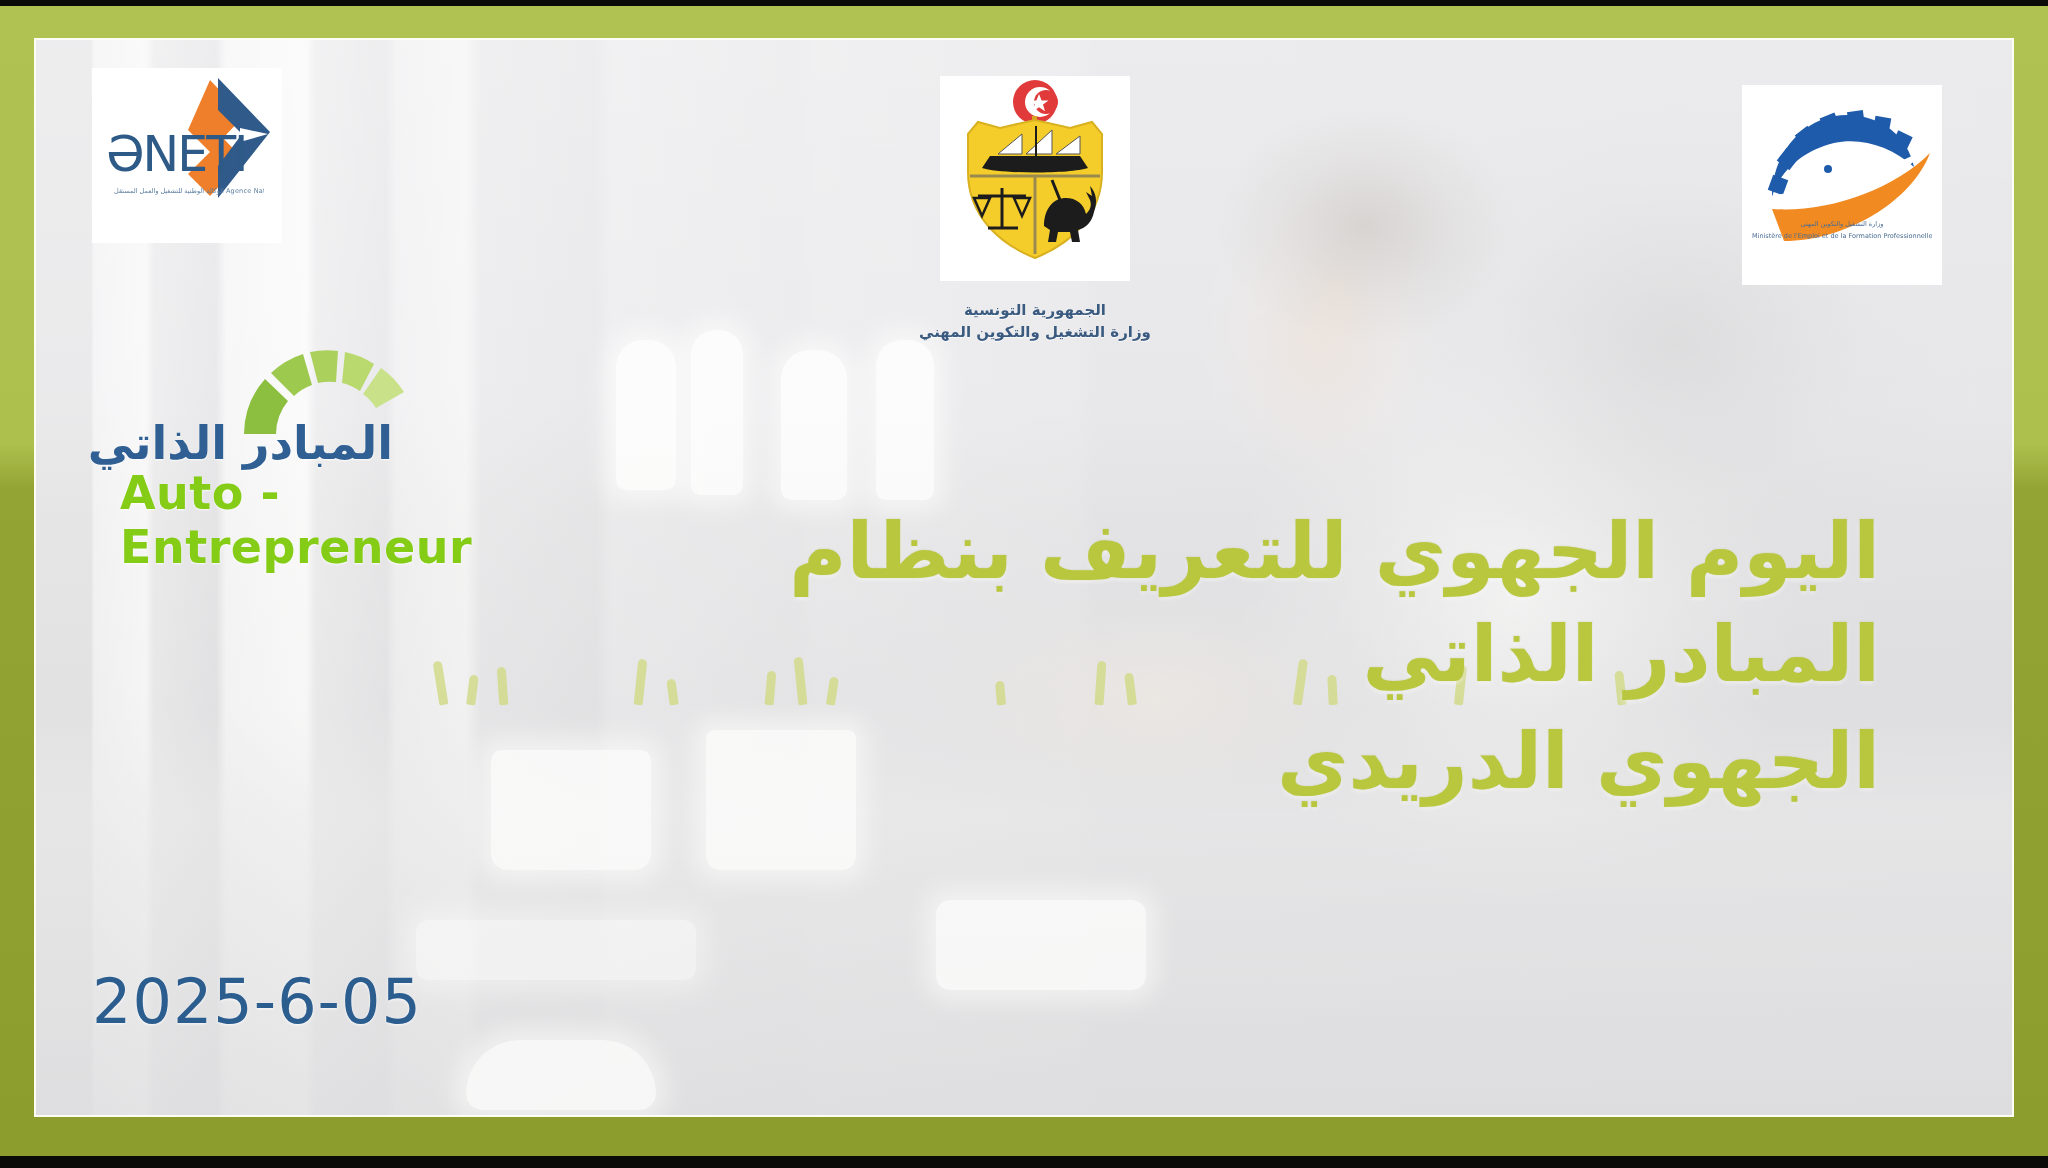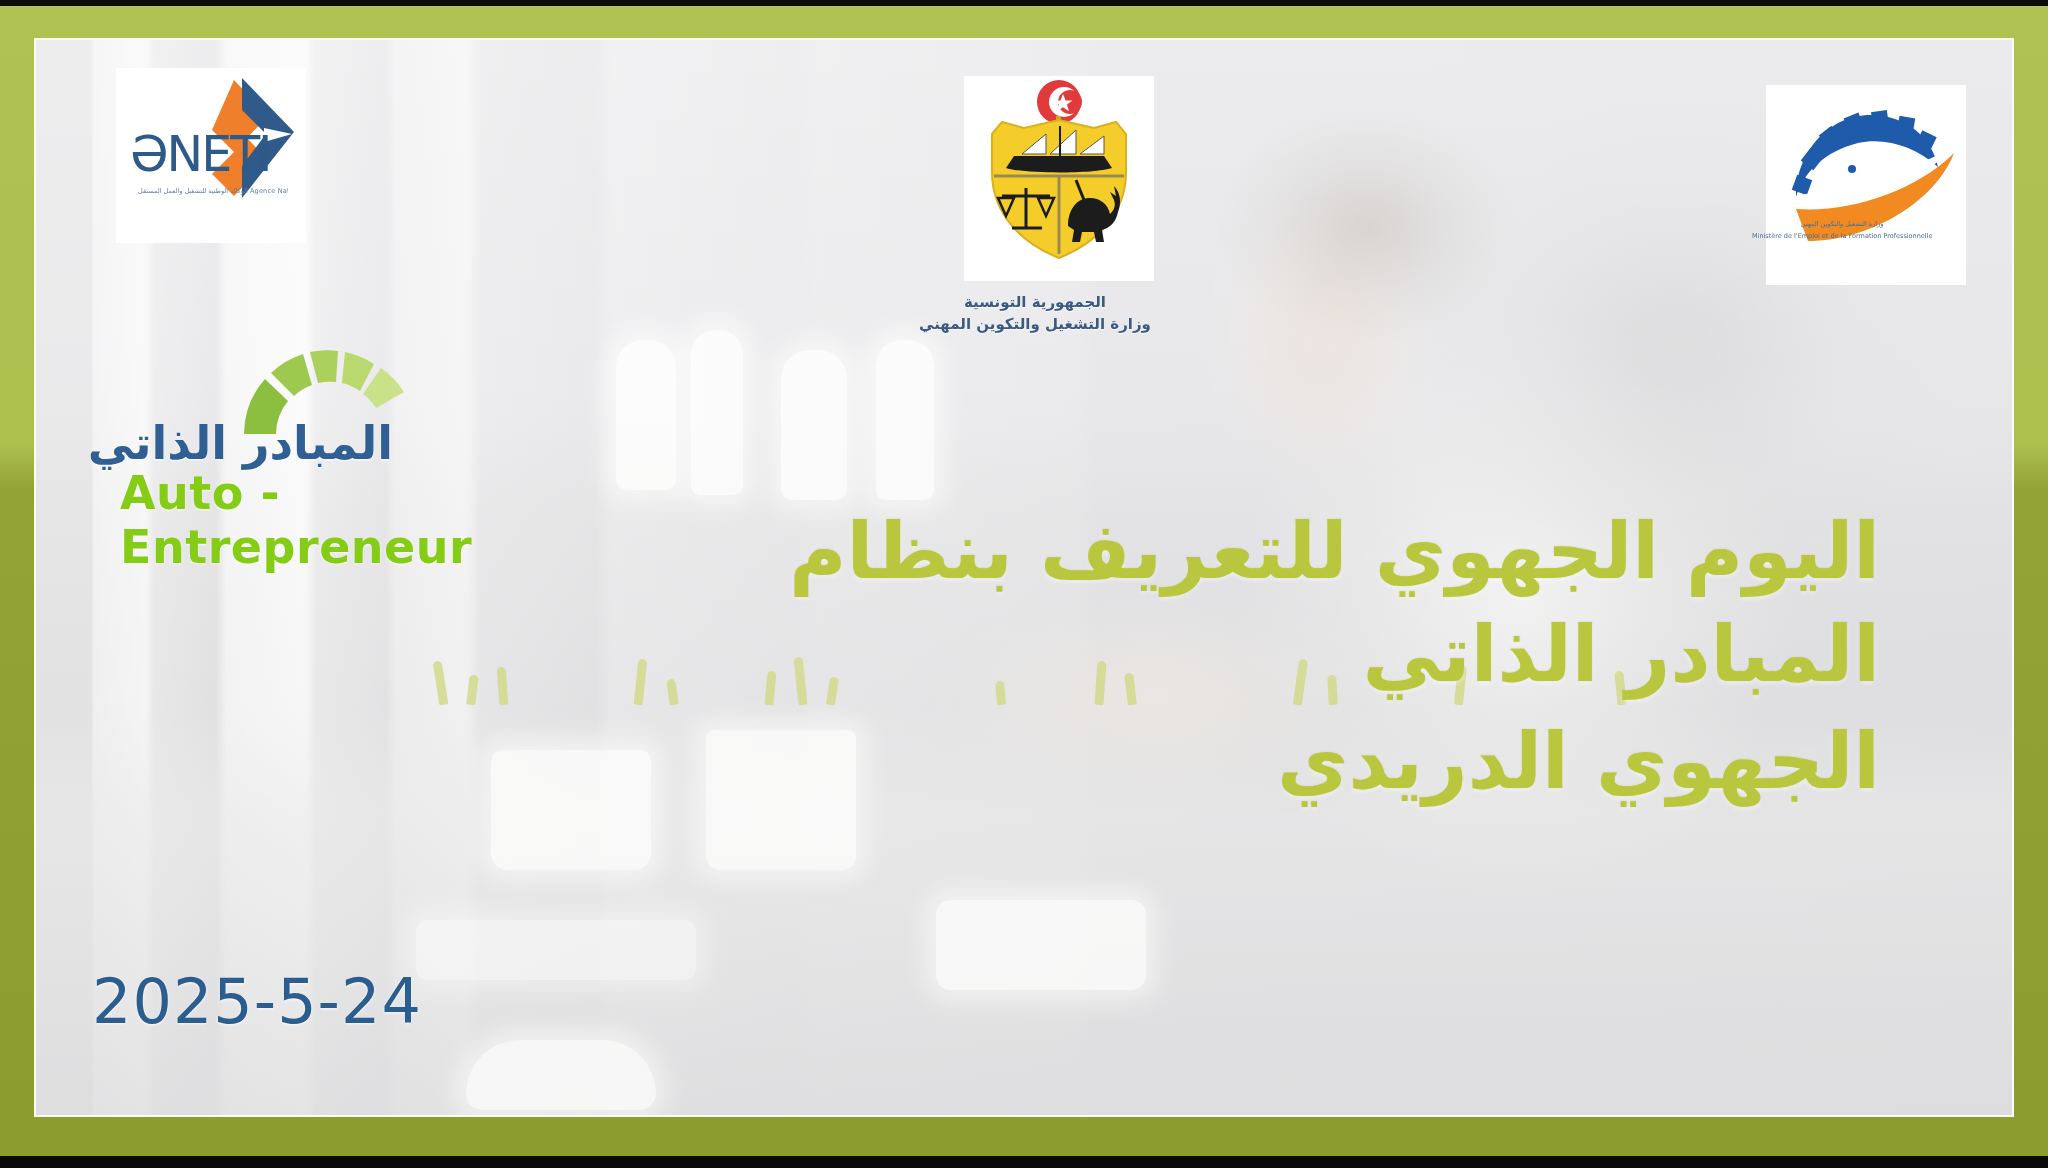--- a/index.html
+++ b/index.html
@@ -87,40 +87,40 @@
   .v6{ left:670px; top:690px; width:150px; height:140px; border-radius:8px 8px 14px 14px; }
   .v7{ left:430px; top:1000px; width:190px; height:70px; border-radius:60px 60px 18px 18px; }
   .v8{ left:900px; top:860px; width:210px; height:90px; border-radius:14px; }
   .v9{ left:380px; top:880px; width:280px; height:60px; border-radius:12px; opacity:.7; }
   
   .sprouts{ position:absolute; left:400px; top:595px; width:1300px; height:70px; }
   .sprout{ position:absolute; bottom:0; width:9px; background:#b7c63f;
            border-radius:5px 5px 2px 2px; opacity:.85; }
 
   
-  .logo-card{ position:absolute; background:#ffffff;margin-left:24px; }
+  .logo-card{ position:absolute; background:#ffffff; }
   #aneti-card{ left:92px; top:68px; width:190px; height:175px; }
   #emblem-card{ left:940px; top:76px; width:190px; height:205px; }
   #ministry-card{ left:1742px; top:85px; width:200px; height:200px; }
 
   
   .aneti-word{
     position:absolute; left:14px; top:58px;
     font-size:49px; font-weight:400; letter-spacing:-2px;
     color:#2d5a87; font-family:"DejaVu Sans","Liberation Sans",sans-serif;
   }
   .aneti-sub{
     position:absolute; left:22px; top:118px; width:150px;
     font-size:6.5px; line-height:1.8; color:#5b7ea0;
     text-align:center; letter-spacing:.2px; white-space:nowrap; overflow:hidden;
   }
 
   
   .emblem-caption{
-    position:absolute; left:880px; top:292px; width:310px;
+    position:absolute; left:880px; top:300px; width:310px;
     text-align:center; color:#3a5a80;
     font-size:15px; line-height:1.45; font-weight:700;
     direction:rtl; text-shadow:0 1px 1px rgba(255,255,255,.8);
   }
   
   .ministry-caption{
     position:absolute; left:1752px; top:218px; width:180px;
     text-align:center; color:#4a6c92;
     font-size:6.5px; line-height:1.9; white-space:nowrap; overflow:hidden;
   }
@@ -291,15 +291,15 @@
     <div class="ae-ar">المبادر الذاتي</div>
     <div class="ae-fr">Auto - Entrepreneur</div>
   </div>
 
   <div id="title-block">
     <span class="ln">اليوم الجهوي للتعريف بنظام</span>
     <span class="ln">المبادر الذاتي</span>
     <span class="ln sub">الجهوي الدريدي</span>
   </div>
 
-  <div id="event-date">2025-5-24</div>
+  <div id="event-date">2025-6-05</div>
 
 </div>
 
 </body></html>

